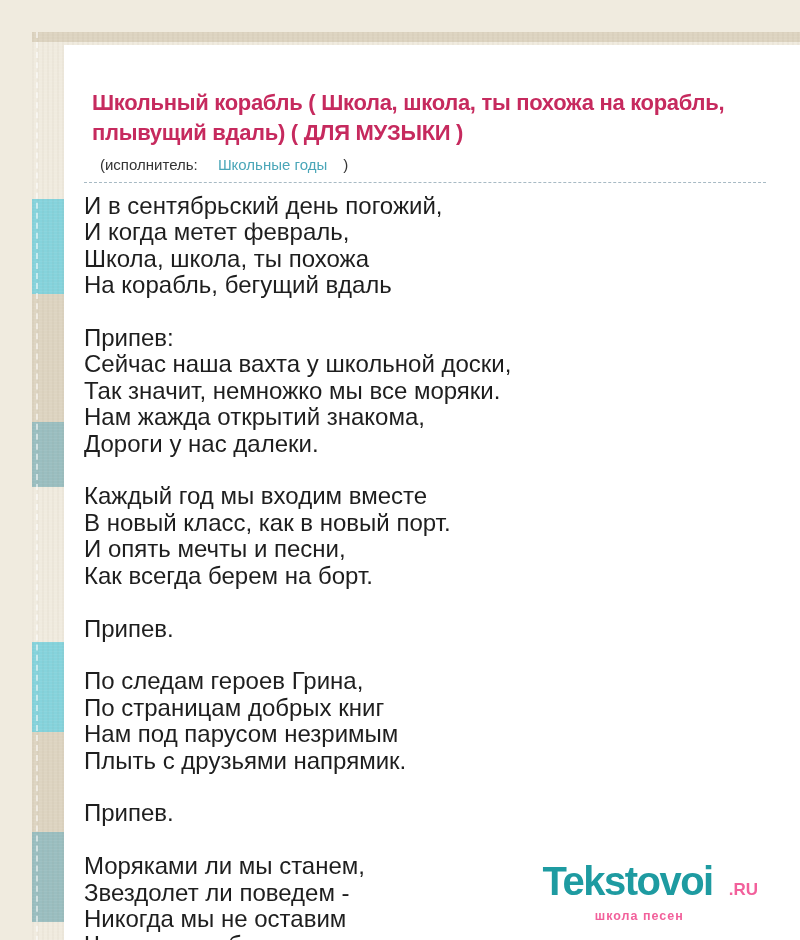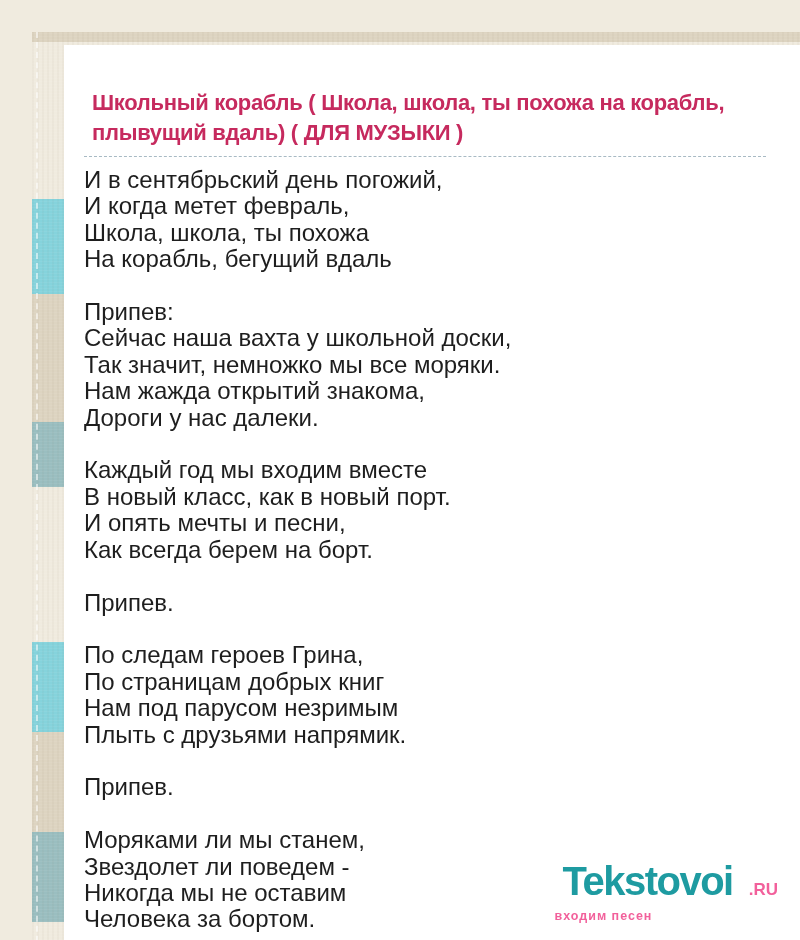--- a/index.html
+++ b/index.html
@@ -79,22 +79,22 @@
     margin-top:10px;
     font-size:24px;
     line-height:26.4px;
     color:var(--c-lyrics_text);
     white-space:pre-line;
   }
 
   
   .logo{
     position:absolute;
-    right:0;bottom:2px;
-    text-align:left;
+    right:20px;bottom:2px;
+    text-align:center;
     text-decoration:none;
     display:block;
   }
   .logo-row{line-height:40px;white-space:nowrap;}
   .logo-main{
     color:var(--c-logo_teal);
     font-size:40px;
     font-weight:bold;
     letter-spacing:-1.5px;
   }
@@ -127,20 +127,23 @@
   <div class="stripe teal" style="top:800px;height:90px;"></div>
   <div class="bg-texture"></div>
   <div class="stitch left"></div>
   <div class="stitch right"></div>
 </div>
 
 <div class="content-box">
   <div class="box-inner">
     <div class="header-sep">
       <h1 class="page-title">Школьный корабль ( Школа, школа, ты похожа на корабль, плывущий вдаль) ( ДЛЯ МУЗЫКИ )</h1>
+      <div class="artist-line">
+        <span>(исполнитель: </span><a class="artist-link">Школьные годы</a><span>)</span>
+      </div>
     </div>
 
     <div class="lyrics">И в сентябрьский день погожий,
 И когда метет февраль,
 Школа, школа, ты похожа
 На корабль, бегущий вдаль
 
 Припев:
 Сейчас наша вахта у школьной доски,
 Так значит, немножко мы все моряки.
@@ -164,15 +167,15 @@
 Моряками ли мы станем,
 Звездолет ли поведем -
 Никогда мы не оставим
 Человека за бортом.</div>
   </div>
 
   <a class="logo">
     <div class="logo-row">
       <span class="logo-main">Tekstovoi</span><span class="logo-ru">.RU</span>
     </div>
-    <div class="logo-tagline">входим песен</div>
+    <div class="logo-tagline">школа песен</div>
   </a>
 </div>
 
 </body></html>

